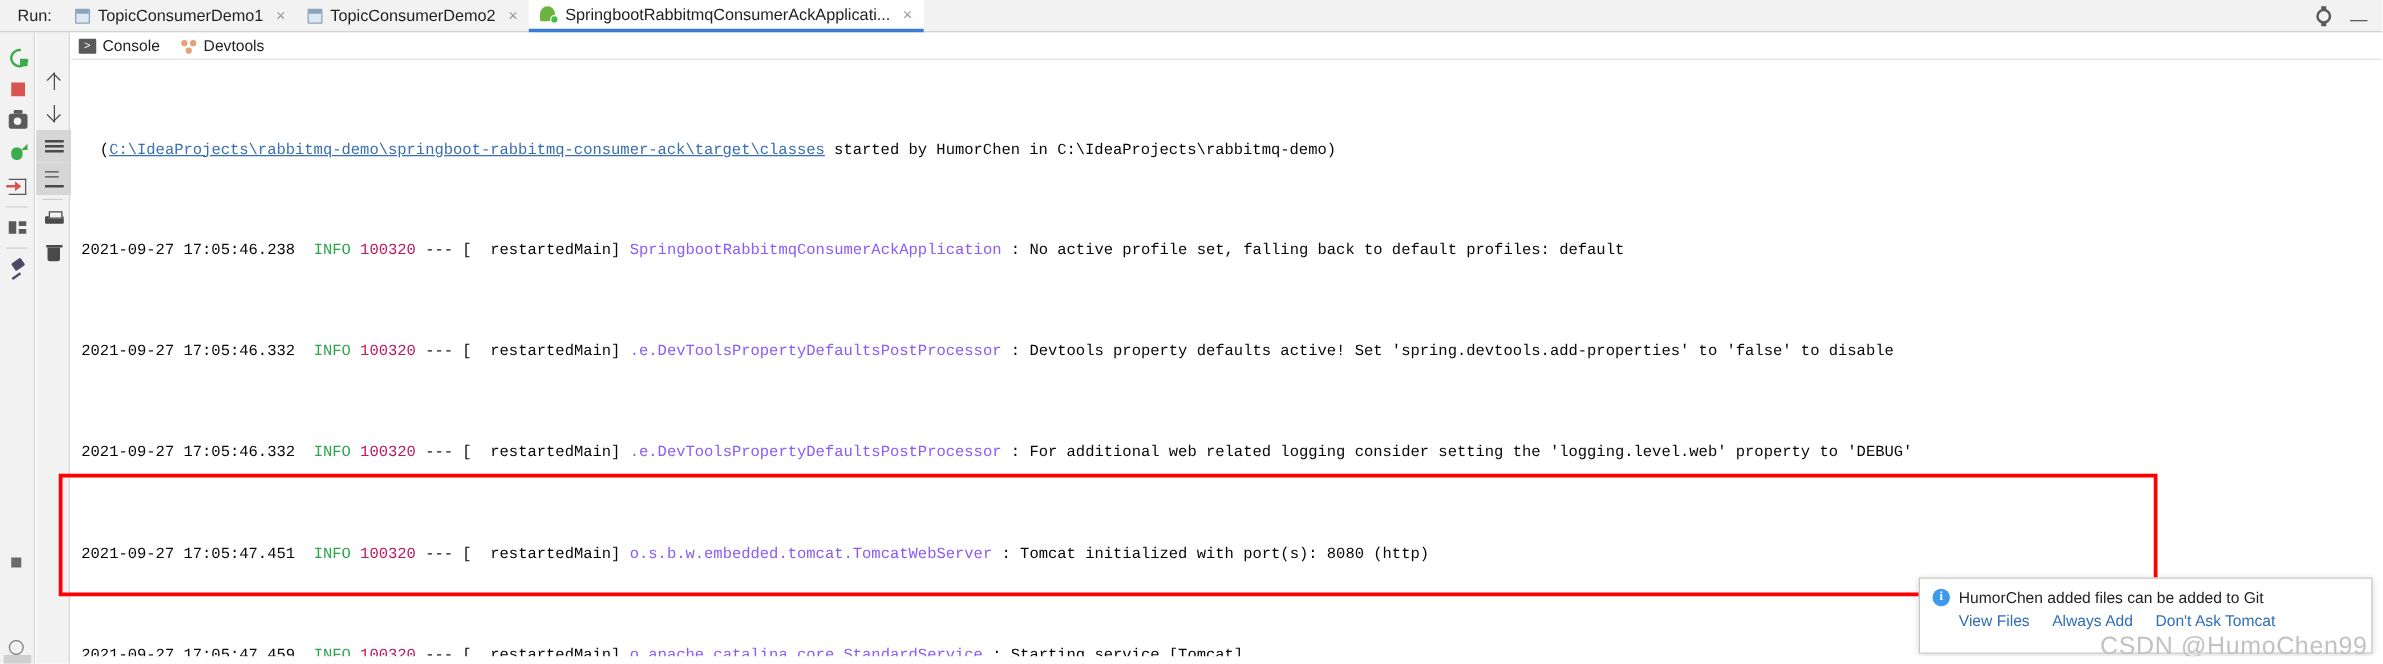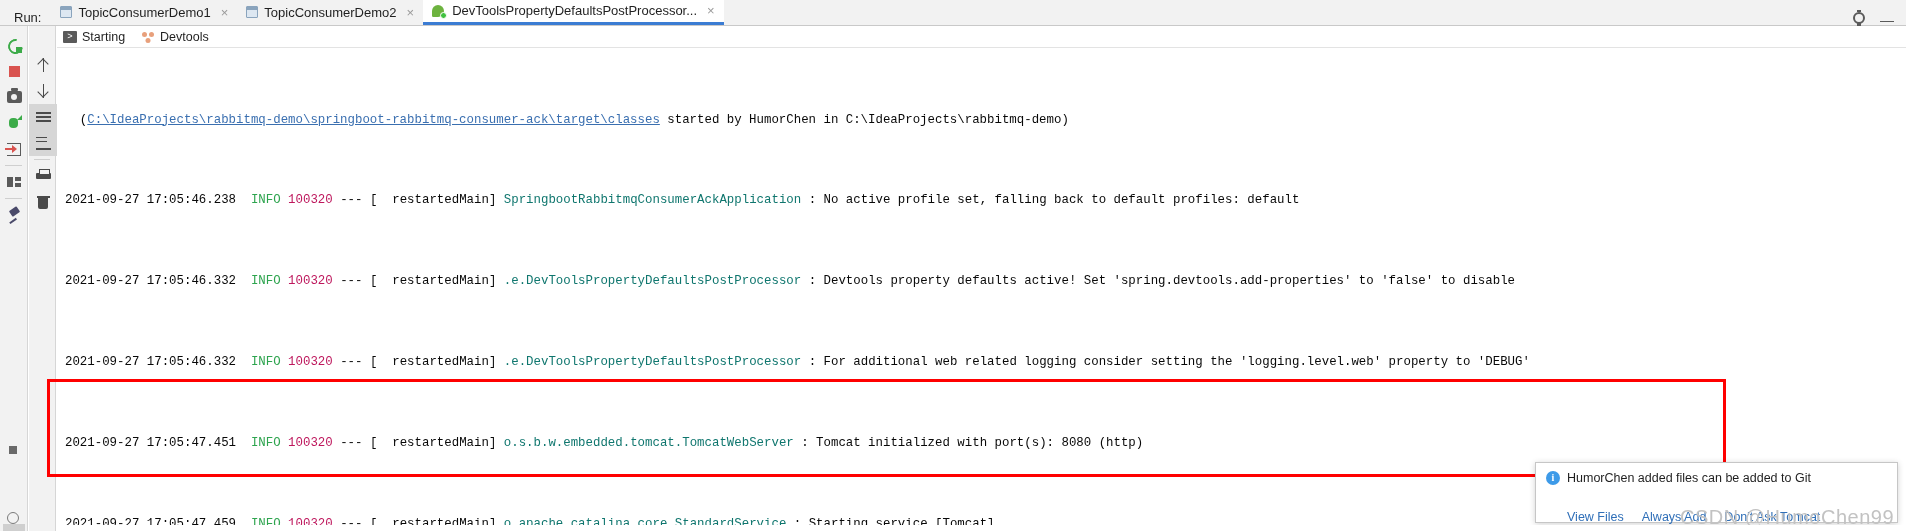--- a/index.html
+++ b/index.html
@@ -15,21 +15,21 @@
     width: 1906px; height: 531px;
     background: #ffffff;
   }
 
   
   .tabbar {
     position: absolute; top: 0; left: 0;
     width: 1906px; height: 26px;
     background: #f2f2f2;
     border-bottom: 1px solid #c9c9c9;
-    display: flex; align-items: flex-end;
+    display: flex; align-items: center;
   }
   .run-label {
     font-size: 13px; color: #1f1f1f;
     padding: 0 10px 0 14px;
     white-space: nowrap;
   }
   .tab {
     display: flex; align-items: center; gap: 6px;
     height: 26px; padding: 0 9px;
     font-size: 13px; color: #1f1f1f;
@@ -236,21 +236,21 @@
     white-space: pre;
     overflow: hidden;
     color: #080808;
     padding-left: 8px;
     padding-top: 1px;
   }
   .console .ln { height: 20.2px; }
   .c-link { color: #3a6fb0; text-decoration: underline; }
   .c-info { color: #2da44e; }
   .c-pid  { color: #be185d; }
-  .c-cls  { color: #0f766e; margin-top: 20px; }
+  .c-cls  { color: #8b5cf6; margin-top: 20px; }
   .c-plain{ color: #080808; }
 
   
   .redbox {
     position: absolute;
     left: 47px; top: 379px;
     width: 1679px; height: 98px;
     border: 3px solid #ff0000;
     pointer-events: none;
   }
@@ -269,21 +269,21 @@
   .ic-info {
     flex: 0 0 auto;
     width: 14px; height: 14px; border-radius: 50%;
     background: #3d9ae8; color: #ffffff;
     font-size: 10px; font-weight: bold; line-height: 14px;
     text-align: center; font-family: "Liberation Serif", serif;
     margin-top: 1px;
   }
   .notif-title { font-size: 12.5px; color: #1f1f1f; line-height: 16px; }
   .notif-actions {
-    display: flex; gap: 18px; margin-top: 24px; padding-left: 21px;
+    display: flex; gap: 18px; margin-top: 4px; padding-left: 21px;
   }
   .notif-link { font-size: 12.5px; color: #2f6fb8; white-space: nowrap; }
 
   
   .watermark {
     position: absolute; right: 12px; bottom: 2px;
     font-size: 20px; color: #c2c2c2;
     font-family: "Liberation Sans", sans-serif;
     letter-spacing: 0.5px;
     white-space: nowrap;
@@ -325,21 +325,21 @@
       <span class="ic ic-tabwin"></span>
       <span>TopicConsumerDemo2</span>
       <span class="tab-close">×</span>
     </div>
 
     <div class="tab active">
       <span class="ic ic-spring">
         <span class="leaf"></span>
           <span class="dot"></span>
       </span>
-      <span>DevToolsPropertyDefaultsPostProcessor...</span>
+      <span>SpringbootRabbitmqConsumerAckApplicati...</span>
       <span class="tab-close">×</span>
     </div>
 
     <div class="win-ctrl">
       <span class="gear"></span>
       <span class="minim"></span>
     </div>
   </div>
 
   <div class="left-rail">
@@ -392,21 +392,21 @@
       <span class="ic-print"></span>
     </div>
     <div class="rail-btn">
       <span class="ic-trash"></span>
     </div>
   </div>
 
   <div class="viewtabs">
     <div class="viewtab">
       <span class="ic-console">&gt;</span>
-      <span>Starting</span>
+      <span>Console</span>
     </div>
     <div class="viewtab">
       <span class="ic-endpoints"></span>
       <span>Devtools</span>
     </div>
   </div>
 
   <div class="console">
 
     <div class="ln"><span class="c-plain">  (</span><span class="c-link">C:\IdeaProjects\rabbitmq-demo\springboot-rabbitmq-consumer-ack\target\classes</span><span class="c-plain"> started by HumorChen in C:\IdeaProjects\rabbitmq-demo)</span></div>

